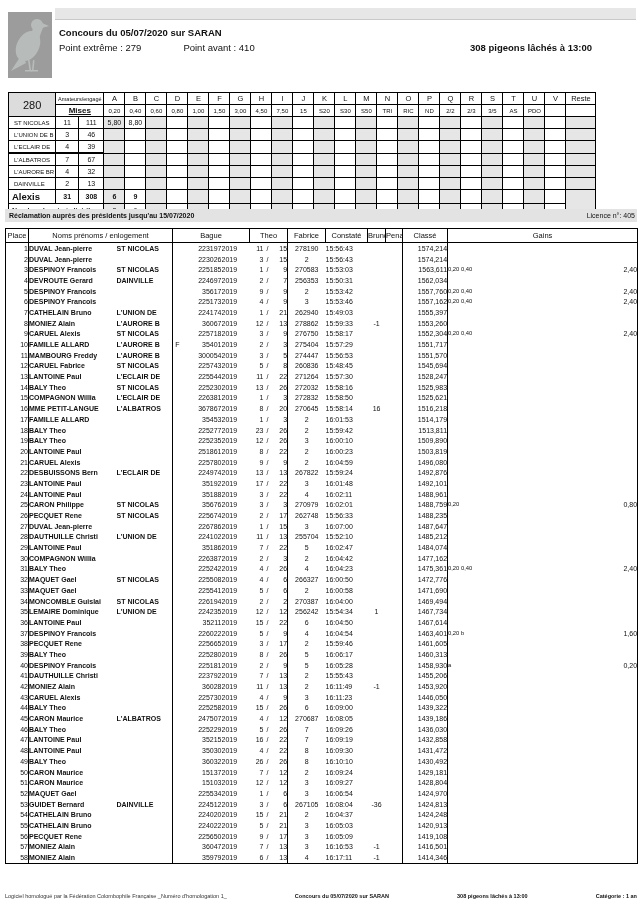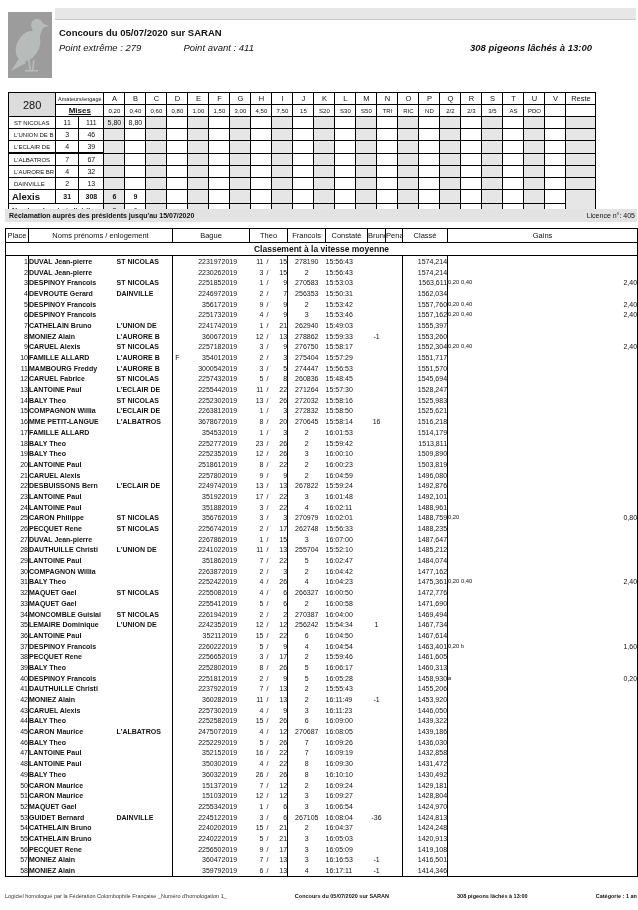--- a/index.html
+++ b/index.html
@@ -4,21 +4,21 @@
 <style>
   html,body{margin:0;padding:0;background:#fff;}
   body{width:638px;height:910px;position:relative;font-family:"Liberation Sans",sans-serif;color:#111;}
   .logo{position:absolute;left:8px;top:12px;width:44px;height:66px;background:#9c9c9c;}
   .head{position:absolute;left:55px;top:6px;right:2px;}
   .title-row{border-top:2px solid #000;display:flex;justify-content:space-between;align-items:flex-end;padding:4px 2px 2px 4px;}
   .title{font-size:12px;font-weight:bold;letter-spacing:.2px;}
   .category{font-size:10.5px;font-weight:bold;}
   .gray-band{height:11px;background:#e7e7e7;border-bottom:1px solid #c9c9c9;margin-top:2px;}
   .concours{font-size:9.5px;font-weight:bold;margin-top:7px;padding-left:4px;}
-  .points-row{display:flex;align-items:flex-end;font-size:9.5px;margin-top:4px;padding-left:4px;font-style:italic;}
+  .points-row{display:flex;align-items:flex-end;font-size:9.5px;margin-top:4px;padding-left:4px;}
   .pt{margin-right:42px;}
   .released{margin-left:auto;margin-right:44px;font-weight:bold;font-size:9.5px;}
   
   table{border-collapse:collapse;}
   .sum{position:absolute;left:8px;top:92px;table-layout:fixed;border:1.5px solid #000;padding-left:40px;}
   .sum td{border:1px solid #000;padding:0;height:11px;font-size:7px;text-align:center;overflow:hidden;white-space:nowrap;}
   .sum .corner{background:#dcdcdc;font-size:11px;font-weight:normal;}
   .sum .ae{font-size:5.5px;}
   .sum .mises{font-weight:bold;font-size:8px;text-decoration:underline;}
   .sum .letter{font-size:7.5px;}
@@ -80,21 +80,21 @@
       <rect x="23" y="58" width="7" height="1.5"></rect>
     </g>
   </svg>
 </div>
 
 <div class="head">
   <div class="gray-band"></div>
   <div class="concours">Concours du 05/07/2020 sur SARAN</div>
   <div class="points-row">
     <span class="pt">Point extrême : 279</span>
-    <span class="pt">Point avant : 411</span>
+    <span class="pt">Point avant : 410</span>
     <span class="released">308 pigeons lâchés à 13:00</span>
   </div>
 </div>
 
 <table class="sum">
   <colgroup id="sum-cols">
       <col style="width: 47px;">
       <col style="width: 23px;">
       <col style="width: 25px;">
       <col style="width: 21px;">
@@ -421,30 +421,27 @@
     <col style="width:17px">
       <col style="width:45px">
       <col style="width:190px">
   </colgroup>
   <tbody id="res-body">
     <tr class="hrow">
       <td>Place</td>
       <td colspan="2">Noms prénoms / enlogement</td>
       <td colspan="3">Bague</td>
       <td colspan="3">Theo</td>
-      <td>Francois</td>
+      <td>Fabrice</td>
       <td>Constaté</td>
       <td>Bruno</td>
       <td>Pena</td>
       <td>Classé</td>
       <td>Gains</td>
     </tr>
-    <tr class="sub">
-      <td colspan="15">Classement à la vitesse moyenne</td>
-    </tr>
 
   <tr class="r">
     <td class="c-place">1</td>
     <td class="c-name">DUVAL Jean-pierre</td>
     <td class="c-club">ST NICOLAS</td>
     <td class="c-pref"></td>
     <td class="c-ring">223197</td>
     <td class="c-year">2019</td>
     <td class="c-o1">11</td>
     <td class="c-slash">/</td>

